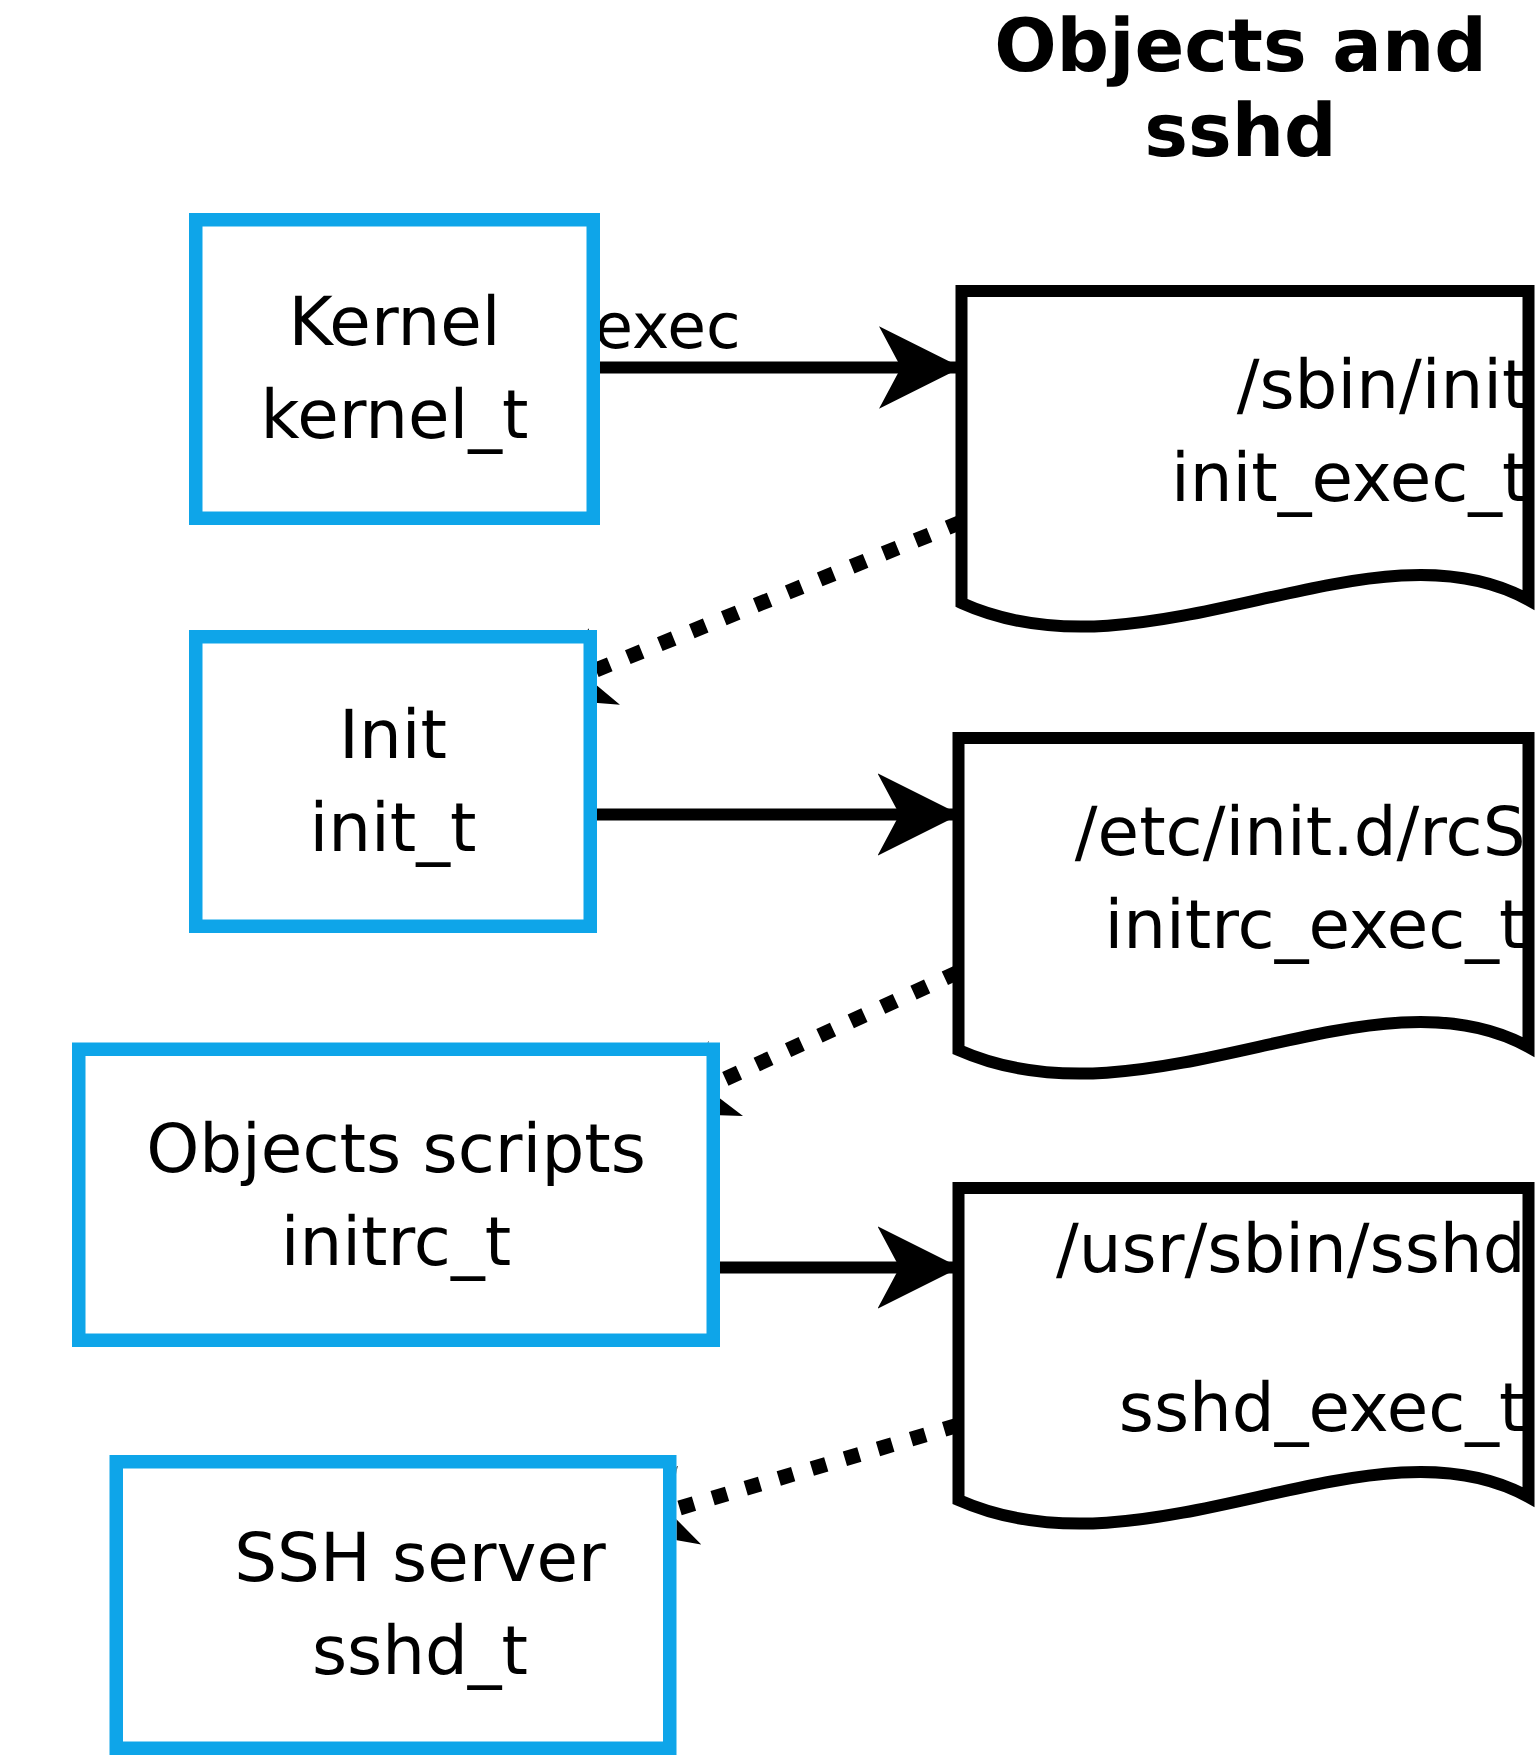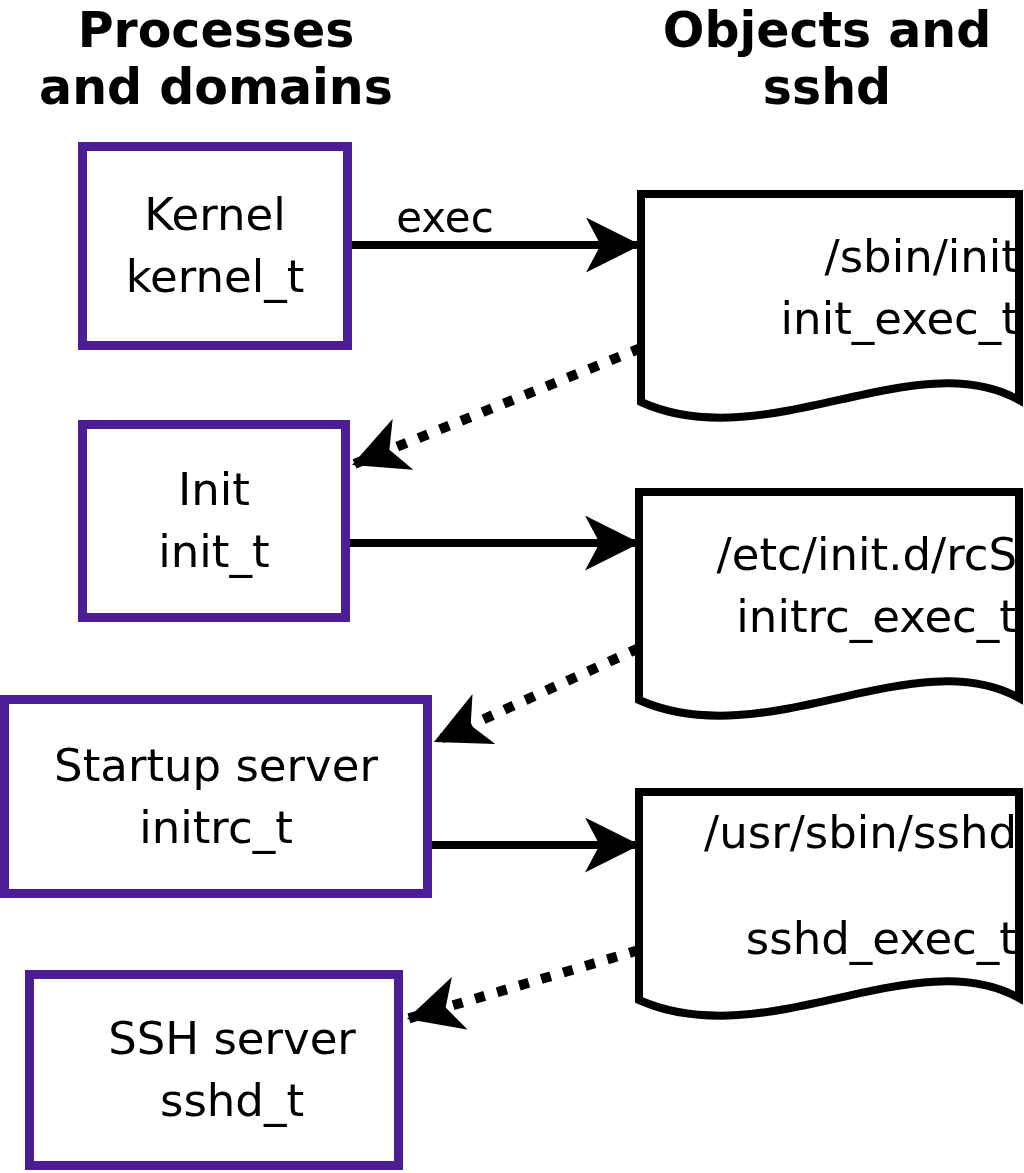--- a/index.html
+++ b/index.html
@@ -30,30 +30,31 @@
     line-height: 57px;
     text-align: center;
     white-space: nowrap;
   }
   .col-header.left  { left: 0px;   width: 432px; }
   .col-header.right { left: 630px; width: 394px; }
 
   .process-box {
     position: absolute;
     box-sizing: border-box;
-    border: 9px solid #4c1d95;
+    border: 9px solid #0ea5e9;
     background: #ffffff;
     display: flex;
     flex-direction: column;
     align-items: center;
     justify-content: center;
     font-size: 45px;
     line-height: 62px;
     text-align: center;
     white-space: nowrap;
+    margin-left: 48px;
   }
   .box-kernel  { left: 78px;  top: 142px; width: 274px; height: 208px; }
   .box-init    { left: 78px;  top: 420px; width: 272px; height: 202px; }
   .box-startup { left: 0px;   top: 695px; width: 432px; height: 203px; }
   .box-ssh     { left: 25px;  top: 970px; width: 378px; height: 200px; padding-left: 36px; }
 
   .doc-label {
     position: absolute;
     display: flex;
     flex-direction: column;
@@ -102,41 +103,37 @@
 
     <line x1="352" y1="245" x2="641" y2="245" stroke="#000000" stroke-width="8" marker-end="url(#stealth)"></line>
     <line x1="350" y1="543" x2="640" y2="543" stroke="#000000" stroke-width="8" marker-end="url(#stealth)"></line>
     <line x1="432" y1="845" x2="640" y2="845" stroke="#000000" stroke-width="8" marker-end="url(#stealth)"></line>
 
     <line x1="641" y1="348" x2="352" y2="465" stroke="#000000" stroke-width="10" stroke-dasharray="10 13" marker-end="url(#stealth)"></line>
     <line x1="639" y1="648" x2="434" y2="742" stroke="#000000" stroke-width="10" stroke-dasharray="10 13" marker-end="url(#stealth)"></line>
     <line x1="639" y1="950" x2="407" y2="1019" stroke="#000000" stroke-width="10" stroke-dasharray="10 13" marker-end="url(#stealth)"></line>
   </svg>
 
-  <div class="col-header left">
-    <div>Processes</div>
-    <div>and domains</div>
-  </div>
   <div class="col-header right">
     <div>Objects and</div>
     <div>sshd</div>
   </div>
 
   <div class="edge-label">exec</div>
 
   <div class="process-box box-kernel">
     <div>Kernel</div>
     <div>kernel_t</div>
   </div>
   <div class="process-box box-init">
     <div>Init</div>
     <div>init_t</div>
   </div>
   <div class="process-box box-startup">
-    <div>Startup server</div>
+    <div>Objects scripts</div>
     <div>initrc_t</div>
   </div>
   <div class="process-box box-ssh">
     <div>SSH server</div>
     <div>sshd_t</div>
   </div>
 
   <div class="doc-label doc-label-1">
     <div>/sbin/init</div>
     <div>init_exec_t</div>

